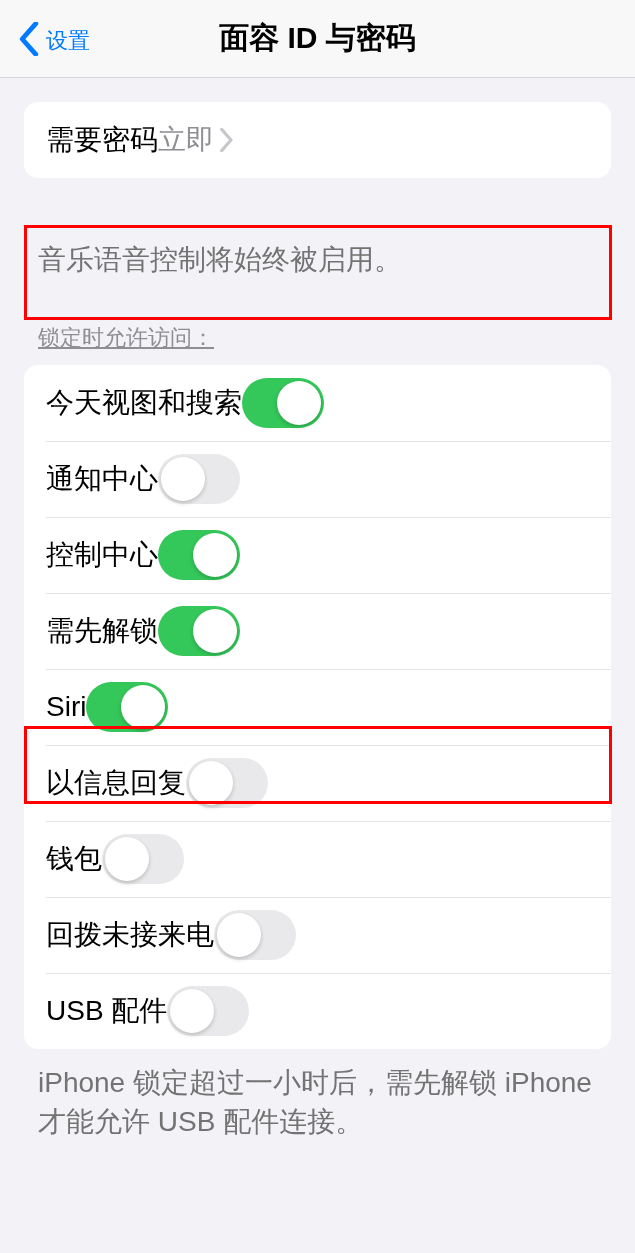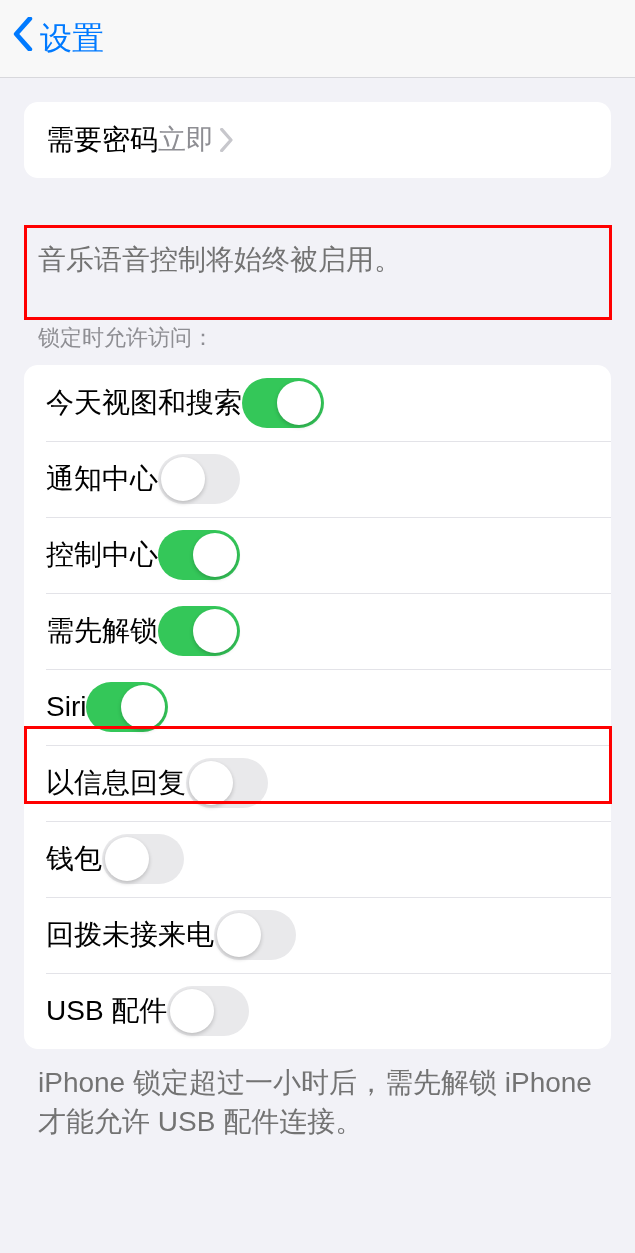--- a/index.html
+++ b/index.html
@@ -13,25 +13,25 @@
   .navbar {
     height: 78px;
     background: #f8f8f8;
     border-bottom: 1px solid #d8d8dc;
     position: relative;
     display: flex;
     align-items: center;
   }
   .back-group {
     position: absolute;
-    left: 12px;
-    display: flex;
-    align-items: flex-start;
+    left: 18px;
+    display: flex;
+    align-items: flex-end;
     color: #007aff;
-    font-size: 32px;
+    font-size: 22px;
     cursor: pointer;
   }
   .back-chevron {
     width: 22px;
     height: 34px;
     margin-right: 6px;
   }
   .nav-title {
     margin: 0 auto;
     font-size: 30px;
@@ -84,20 +84,21 @@
   .footer-text {
     font-size: 28px;
     color: #737373;
     padding: 14px 38px 0 38px;
     line-height: 1.4;
   }
   .header-text {
     font-size: 22px;
     color: #8e8e93;
     padding: 0 38px 12px 38px;
+    text-decoration: underline;
   }
   .spacer-lg { height: 48px; }
   .spacer-md { height: 44px; }
   .toggle {
     width: 82px;
     height: 50px;
     border-radius: 25px;
     position: relative;
     cursor: pointer;
     flex-shrink: 0;
@@ -125,20 +126,21 @@
 </head>
 <body>
 
 <div class="navbar">
   <div class="back-group">
     <svg class="back-chevron" viewBox="0 0 12 20">
       <polyline points="10,1 2,10 10,19" fill="none" stroke="#007aff" stroke-width="2.8" stroke-linecap="round" stroke-linejoin="round"></polyline>
     </svg>
     <span>设置</span>
   </div>
+  <div class="nav-title">面容 ID 与密码</div>
 </div>
 
 <div class="content">
 
   <div class="group">
     <div class="row">
       <span class="row-label">需要密码</span>
       <div class="row-value-wrap">
         <span class="row-value">立即</span>
         <svg class="disclosure" viewBox="0 0 10 18">

